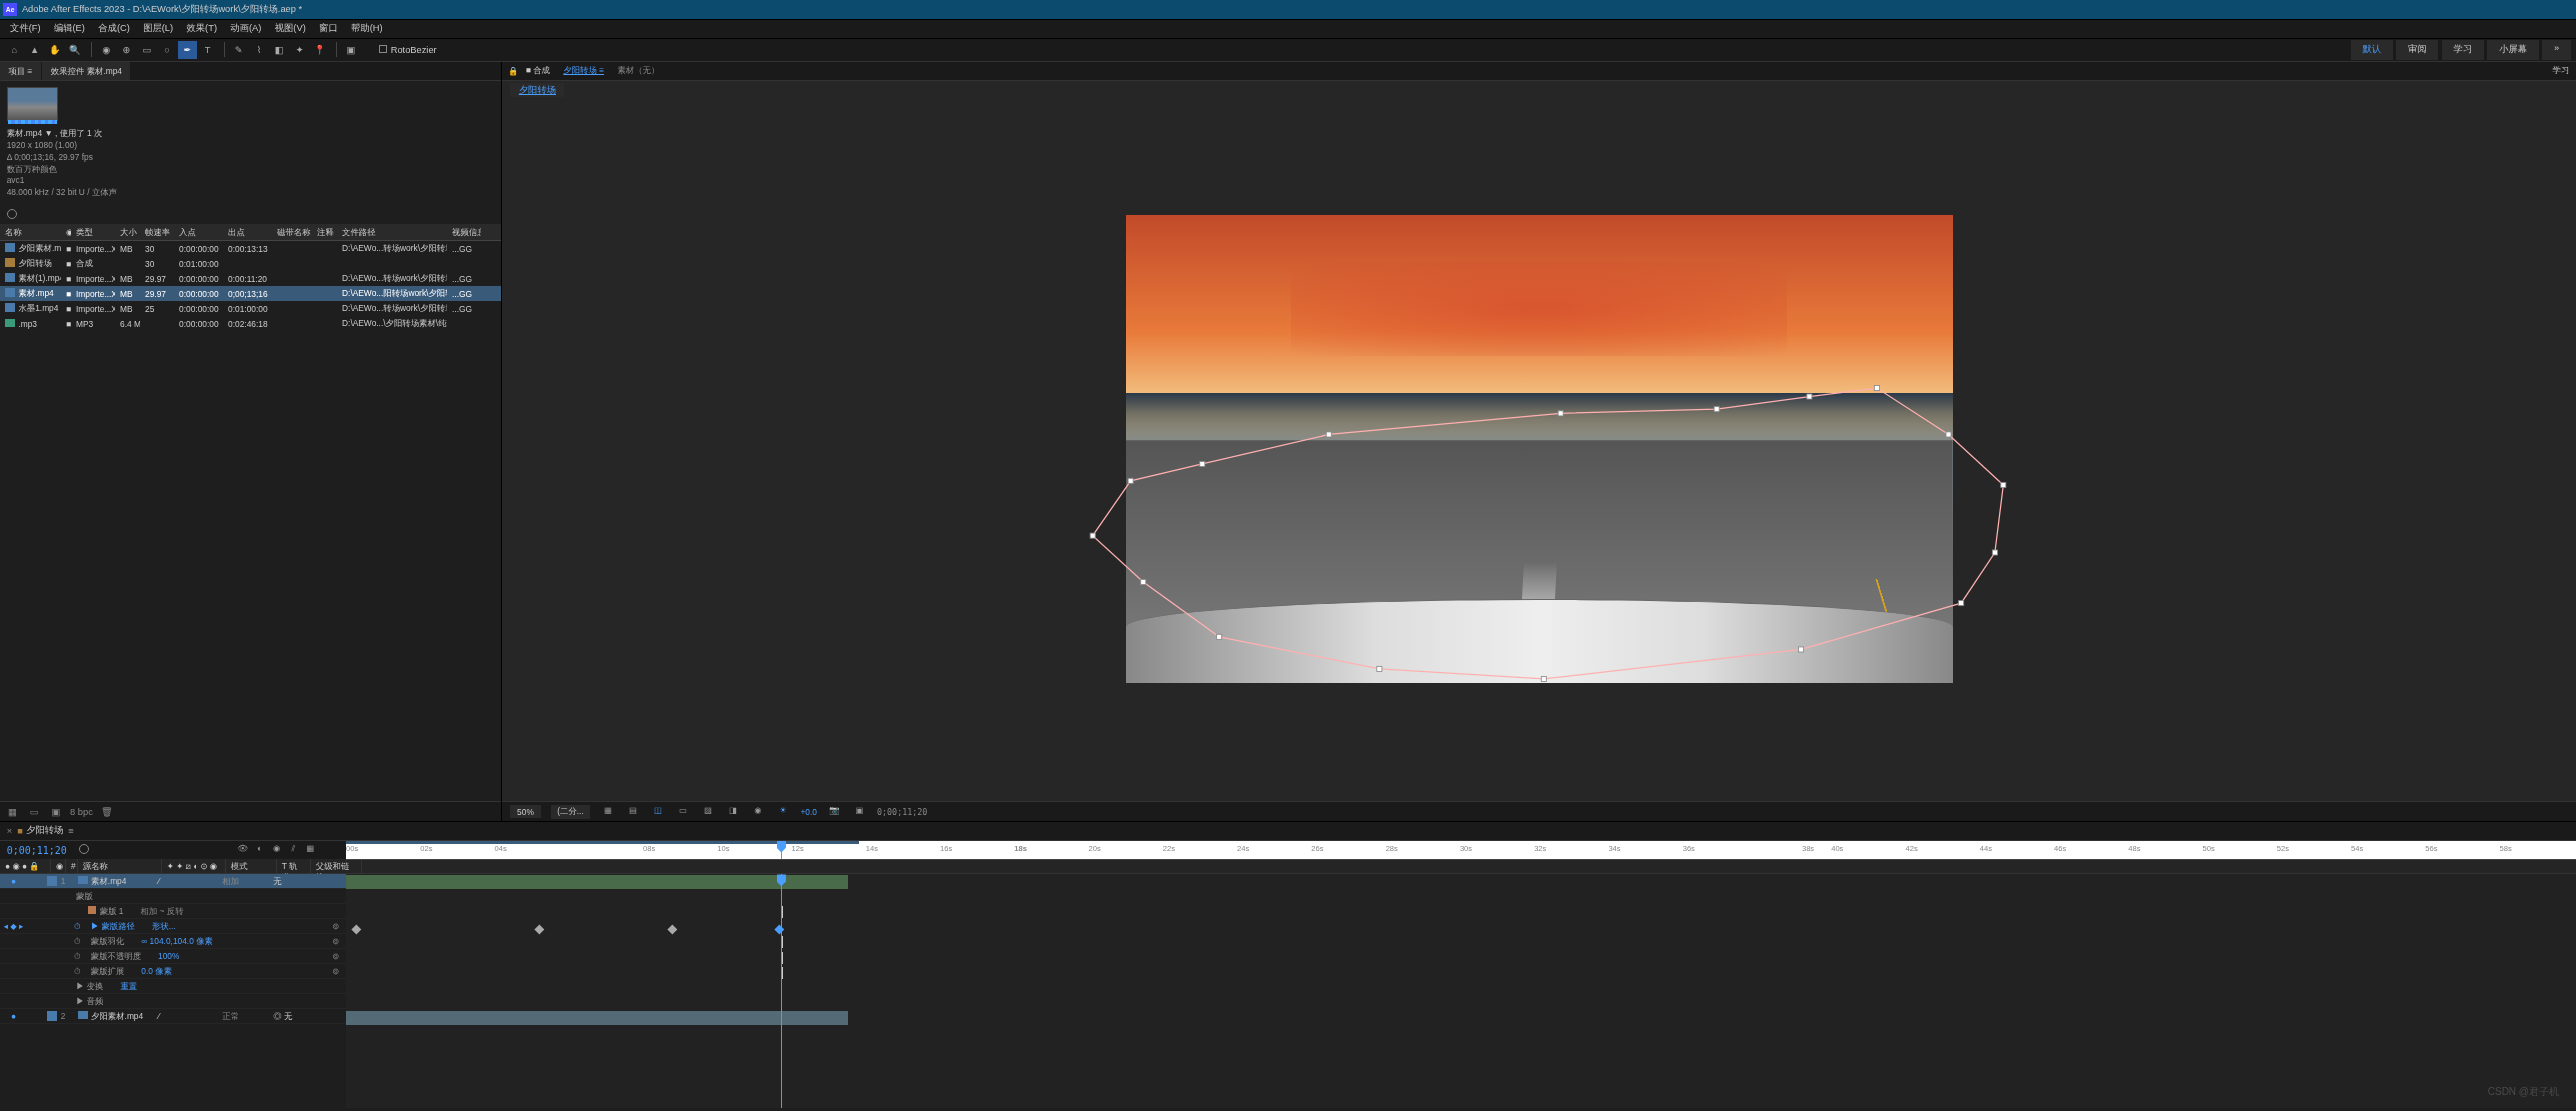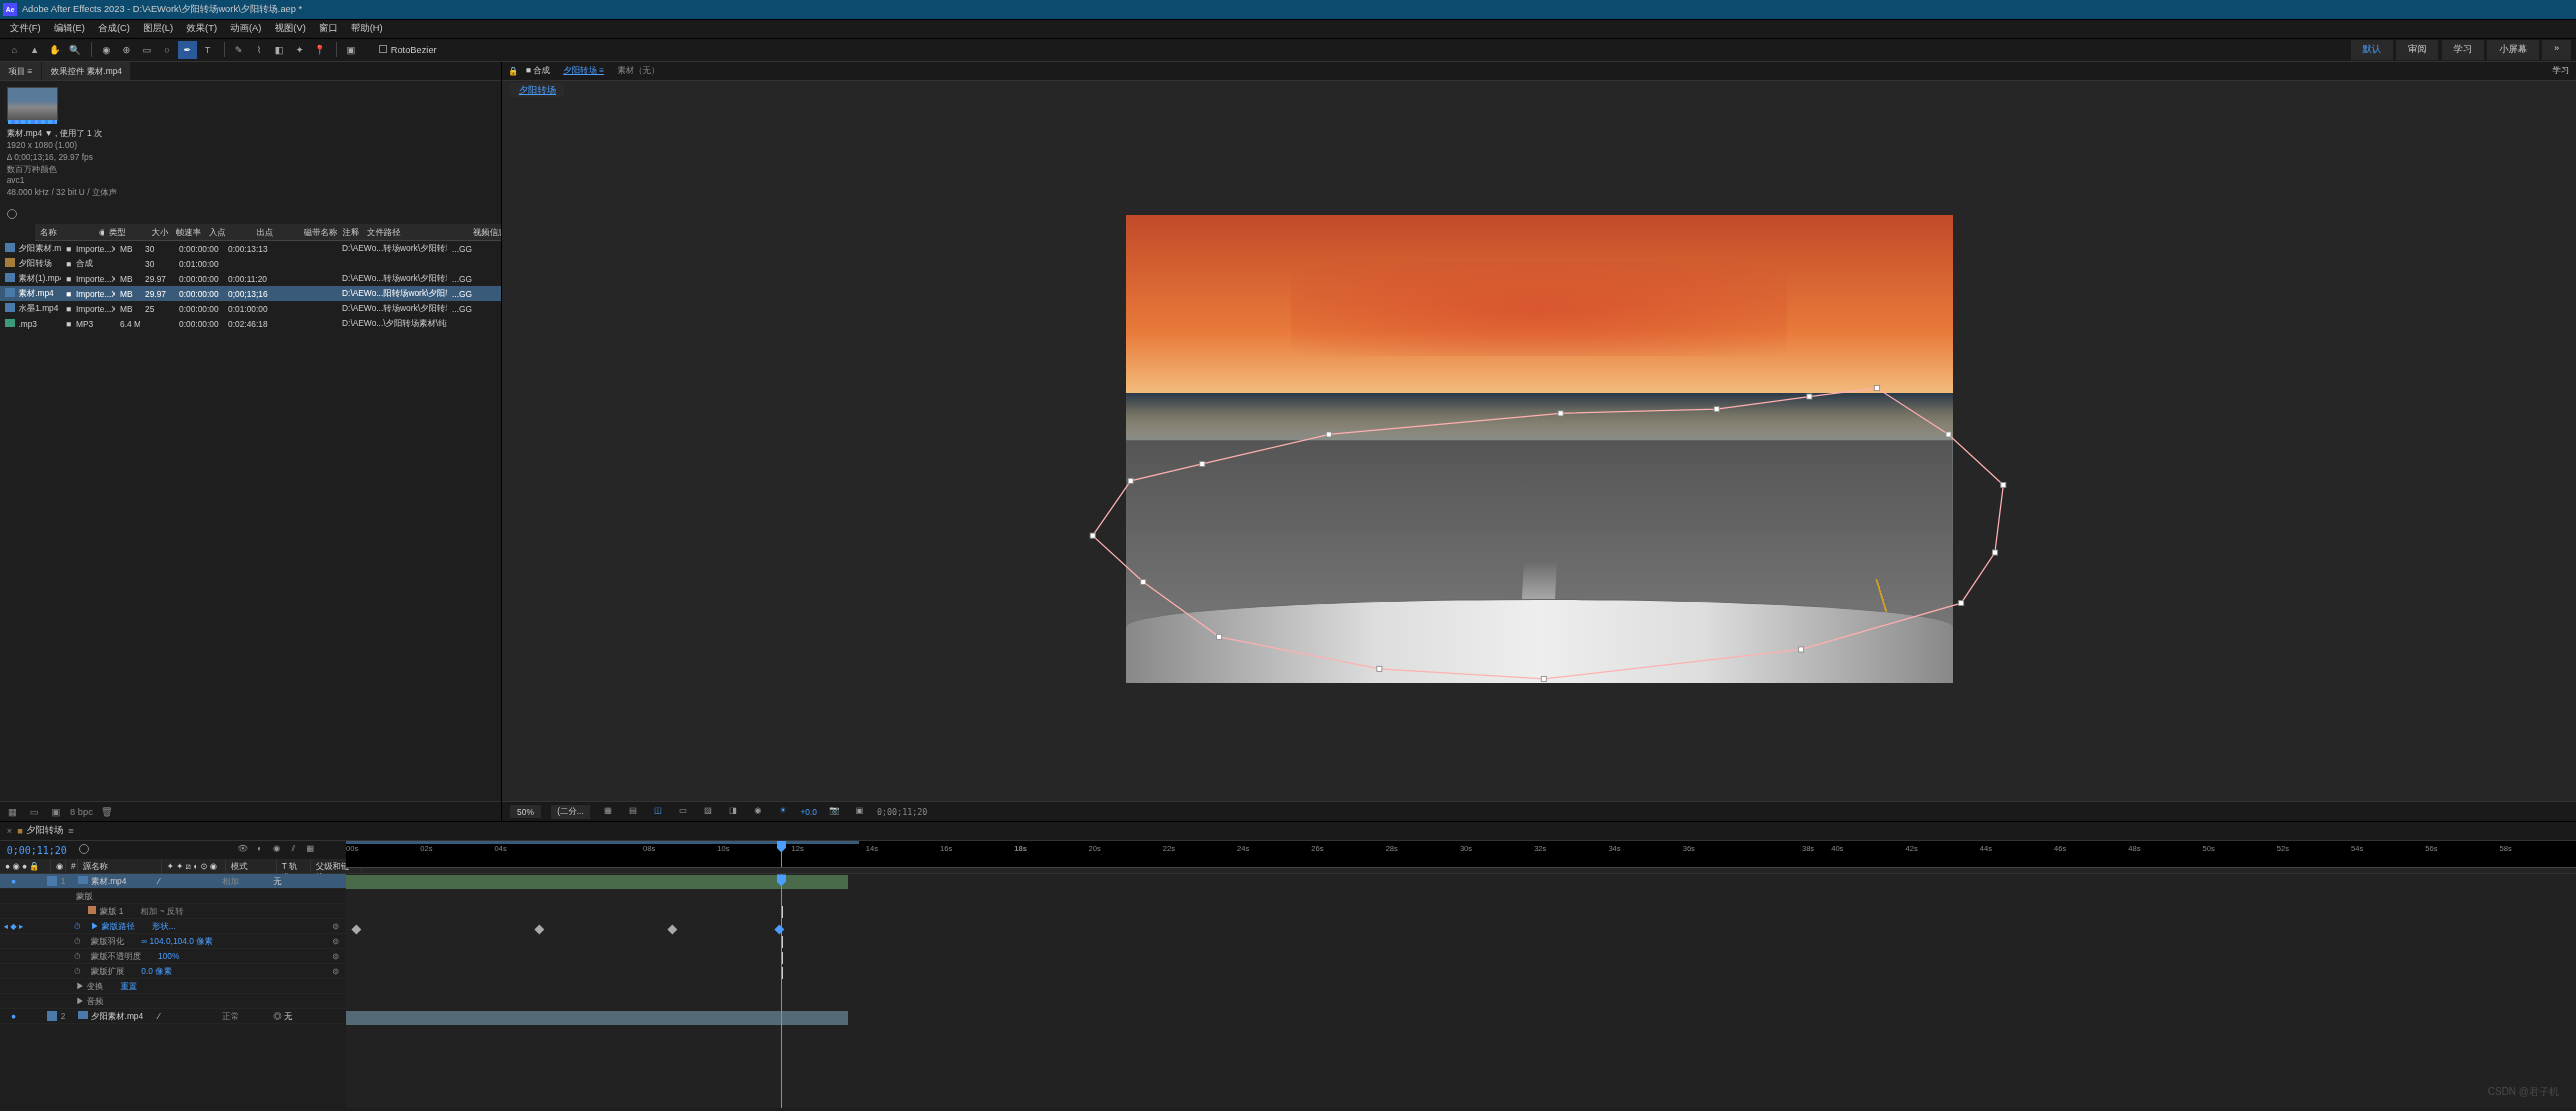--- a/index.html
+++ b/index.html
@@ -19,21 +19,21 @@
 .left-panel { width:502px; background:#1e1e1e; display:flex; flex-direction:column; border-right:0.8px solid #000; }
 .panel-tabs { height:18.6px; display:flex; background:#1a1a1a; border-bottom:0.8px solid #333; }
 .panel-tab { padding:3.4px 8.4px; background:#2a2a2a; margin-right:1.7px; cursor:pointer; font-size:8.4px; }
 .footage-info { display:flex; padding:6.7px; gap:6.7px;flex-direction:column; }
 .thumb { width:51px; height:34px; background:linear-gradient(#5a7a9a 40%,#888 60%,#555); border:0.8px solid #444; position:relative; }
 .thumb-bar { position:absolute; bottom:-3.4px; left:0; right:0; height:3.4px; background:repeating-linear-gradient(90deg,#4af 0 3.4px,#48f 3.4px 6.7px); }
 .footage-meta { font-size:8.4px; line-height:11.8px; color:#999; }
 .search-row { padding:3.4px 6.7px; }
 .search-icon { display:inline-block; width:10px; height:10px; border:0.8px solid #888; border-radius:50%; position:relative; }
 .project-table { flex:1; overflow:auto; font-size:8.4px; }
-.pt-header { display:flex; background:#2a2a2a; height:17px; align-items:center; border-bottom:0.8px solid #444;margin-left:35px; }
+.pt-header { display:flex; background:#2a2a2a; height:17px; align-items:center; border-bottom:0.8px solid #444; }
 .pt-header div, .pt-row div { padding:0 5px; overflow:hidden; white-space:nowrap; }
 .pt-row { display:flex; height:15px; align-items:center; cursor:pointer; }
 .pt-row.sel { background:#3a5a7a; color:#fff; }
 .c-name{width:61px} .c-lbl{width:8.4px} .c-type{width:44px} .c-size{width:25px} .c-fr{width:34px} .c-in{width:49px} .c-out{width:49px} .c-tape{width:40px} .c-cmt{width:25px} .c-path{width:110px} .c-vid{width:34px}
 .item-icon { width:10px; height:8.4px; display:inline-block; margin-right:3.4px; }
 .ic-comp { background:#a67c3a; }
 .ic-vid { background:#4a7aaa; }
 .ic-aud { background:#3a9a7a; }
 .panel-footer { height:20px; background:#1a1a1a; display:flex; align-items:center; padding:0 5px; gap:6.7px; border-top:0.8px solid #333; }
 .pf-btn { width:15px; height:15px; display:flex; align-items:center; justify-content:center; cursor:pointer; color:#888; }
@@ -60,21 +60,21 @@
 .timeline { height:287px; background:#1e1e1e; border-top:1.7px solid #000; display:flex; flex-direction:column; }
 .tl-header { height:18.6px; background:#1a1a1a; display:flex; align-items:center; padding:0 6.7px; border-bottom:0.8px solid #333; }
 .tl-name { color:#ccc; font-size:9.3px; }
 .tl-time-row { height:18.6px; display:flex; background:#1a1a1a; }
 .tl-left { width:236px; display:flex; align-items:center; padding:0 6.7px; }
 .tl-time { color:#4a9eff; font-size:10px; font-family:monospace; }
 .tl-search { margin-left:11.8px; }
 .tl-controls { width:110px; display:flex; align-items:center; gap:3.4px; }
 .tl-ctrl { width:13.5px; height:13.5px; color:#999; cursor:pointer; text-align:center; font-size:8.4px; }
 .tl-ruler-area { flex:1; position:relative; background:#222; }
-.ruler { height:27px; background:#000000; display:flex; position:relative; border-bottom:0.8px solid #444; }
+.ruler { height:19px; background:#ffffff; display:flex; position:relative; border-bottom:0.8px solid #444; }
 .ruler-work { position:absolute; top:0; left:0; width:23%; height:3.4px; background:#3a5a7a; }
 .tick { position:absolute; top:3.4px; font-size:7.6px; color:#888; }
 .playhead { position:absolute; top:0; bottom:0; width:0.8px; background:#4a9eff; z-index:10; }
 .playhead::before { content:''; position:absolute; top:0; left:-4.2px; width:9.3px; height:11.8px; background:#4a9eff; clip-path:polygon(0 0,100% 0,100% 60%,50% 100%,0 60%); }
 .tl-cols { height:15px; display:flex; background:#252525; border-bottom:0.8px solid #333; font-size:8.4px; }
 .tl-cols .tlc { padding:1.7px 5px; border-right:0.8px solid #333; }
 .tl-body { flex:1; display:flex; overflow:auto; }
 .tl-layers { width:346px; background:#1e1e1e; }
 .layer-row { height:15px; display:flex; align-items:center; font-size:8.4px; border-bottom:0.8px solid #252525; }
 .layer-row.sel { background:#3a5a7a; }

